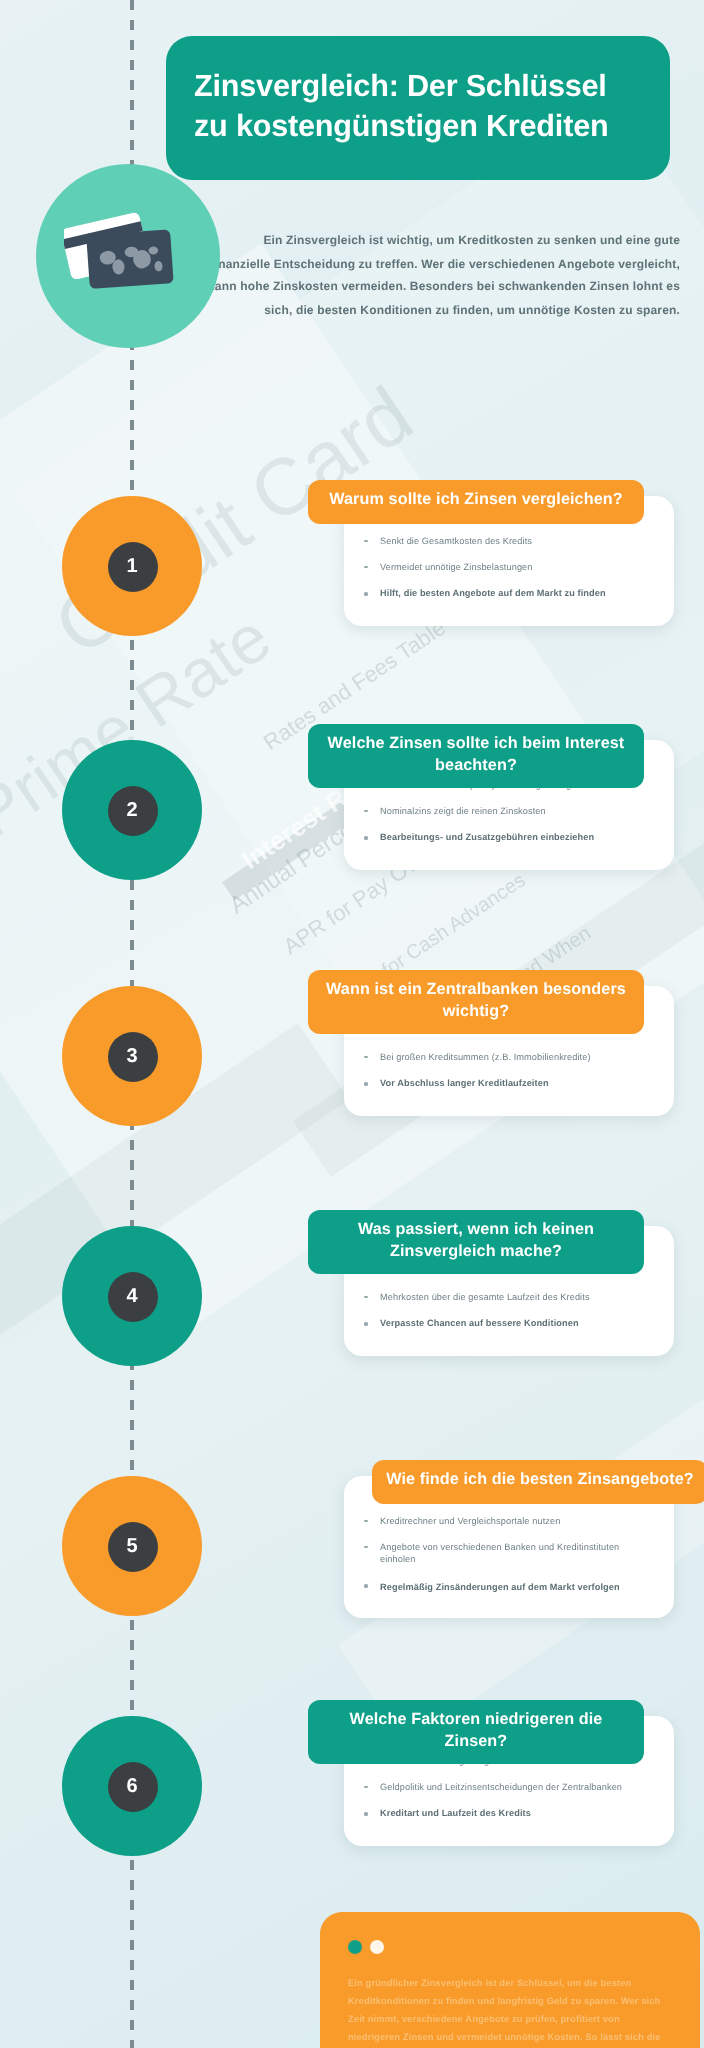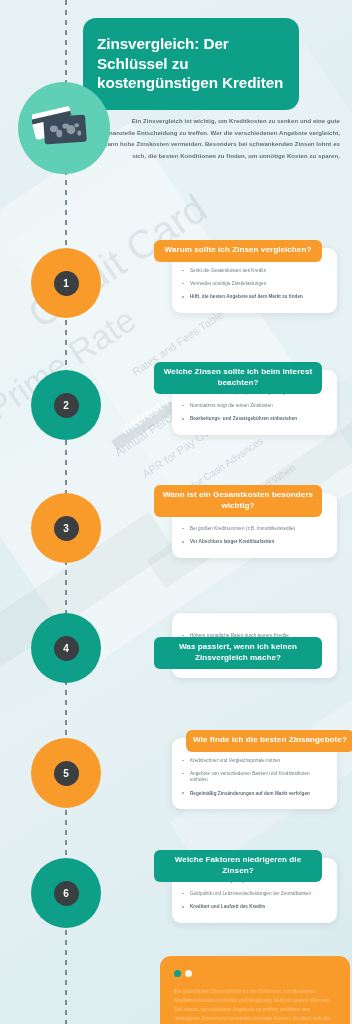--- a/index.html
+++ b/index.html
@@ -19,21 +19,21 @@
     font-family:"Liberation Sans",sans-serif;font-weight:400;transform-origin:left top;}
   .wm-big{color:rgba(140,158,163,.20);font-weight:300;}
   .wm-block{position:absolute;background:rgba(128,146,152,.22);transform:rotate(-34deg);}
 
   
   #timeline{position:absolute;left:65px;top:0;width:2px;height:1024px;z-index:1;
     background-image:linear-gradient(to bottom,#7d8c90 0 5px,transparent 5px 10px);
     background-size:2px 10px;}
 
   
-  #header-card{position:absolute;left:83px;top:18px;width:216px;
+  #header-card{position:absolute;left:83px;top:18px;width:252px;
      background:#0d9f88;border-radius:13px;z-index:4;padding:16px 14px 17px 14px;box-sizing:border-box;}
   #header-title{color:#fff;font-size:15.3px;line-height:1.28;font-weight:700;
      letter-spacing:-.1px;margin:0;}
 
   #icon-circle{position:absolute;left:18px;top:82px;width:92px;height:92px;border-radius:50%;
      background:#5fcfb6;z-index:5;}
   #icon-circle svg{position:absolute;left:14px;top:22px;}
 
   #intro-text{position:absolute;left:104px;top:116px;width:236px;z-index:4;
      color:#5e7278;font-size:6.0px;line-height:1.95;font-weight:700;text-align:right;
@@ -156,35 +156,35 @@
   <div class="node orange" style="top:493px;">
     <div class="node-inner">3</div>
   </div>
   <div class="card" style="top:493px;">
     <ul class="blist">
       <li>In Zeiten schwankender Zinsen auf dem Markt</li>
       <li>Bei großen Kreditsummen (z.B. Immobilienkredite)</li>
       <li>Vor Abschluss langer Kreditlaufzeiten</li>
     </ul>
   </div>
-  <div class="card-head orange" style="top:485px;">Wann ist ein Gesamtkosten besonders wichtig?</div>
+  <div class="card-head orange" style="top:485px;">Wann ist ein Zentralbanken besonders wichtig?</div>
 </div>
 
 <div class="step">
   <div class="node teal" style="top:613px;">
     <div class="node-inner">4</div>
   </div>
   <div class="card" style="top:613px;">
     <ul class="blist">
       <li>Höhere monatliche Raten durch teurere Kredite</li>
       <li>Mehrkosten über die gesamte Laufzeit des Kredits</li>
       <li>Verpasste Chancen auf bessere Konditionen</li>
     </ul>
   </div>
-  <div class="card-head teal" style="top:605px;margin-top:32px;">Was passiert, wenn ich keinen Zinsvergleich mache?</div>
+  <div class="card-head teal" style="top:605px;">Was passiert, wenn ich keinen Zinsvergleich mache?</div>
 </div>
 
 <div class="step">
   <div class="node orange" style="top:738px;">
     <div class="node-inner">5</div>
   </div>
   <div class="card" style="top:738px;">
     <ul class="blist">
       <li>Kreditrechner und Vergleichsportale nutzen</li>
       <li>Angebote von verschiedenen Banken und Kreditinstituten einholen</li>

